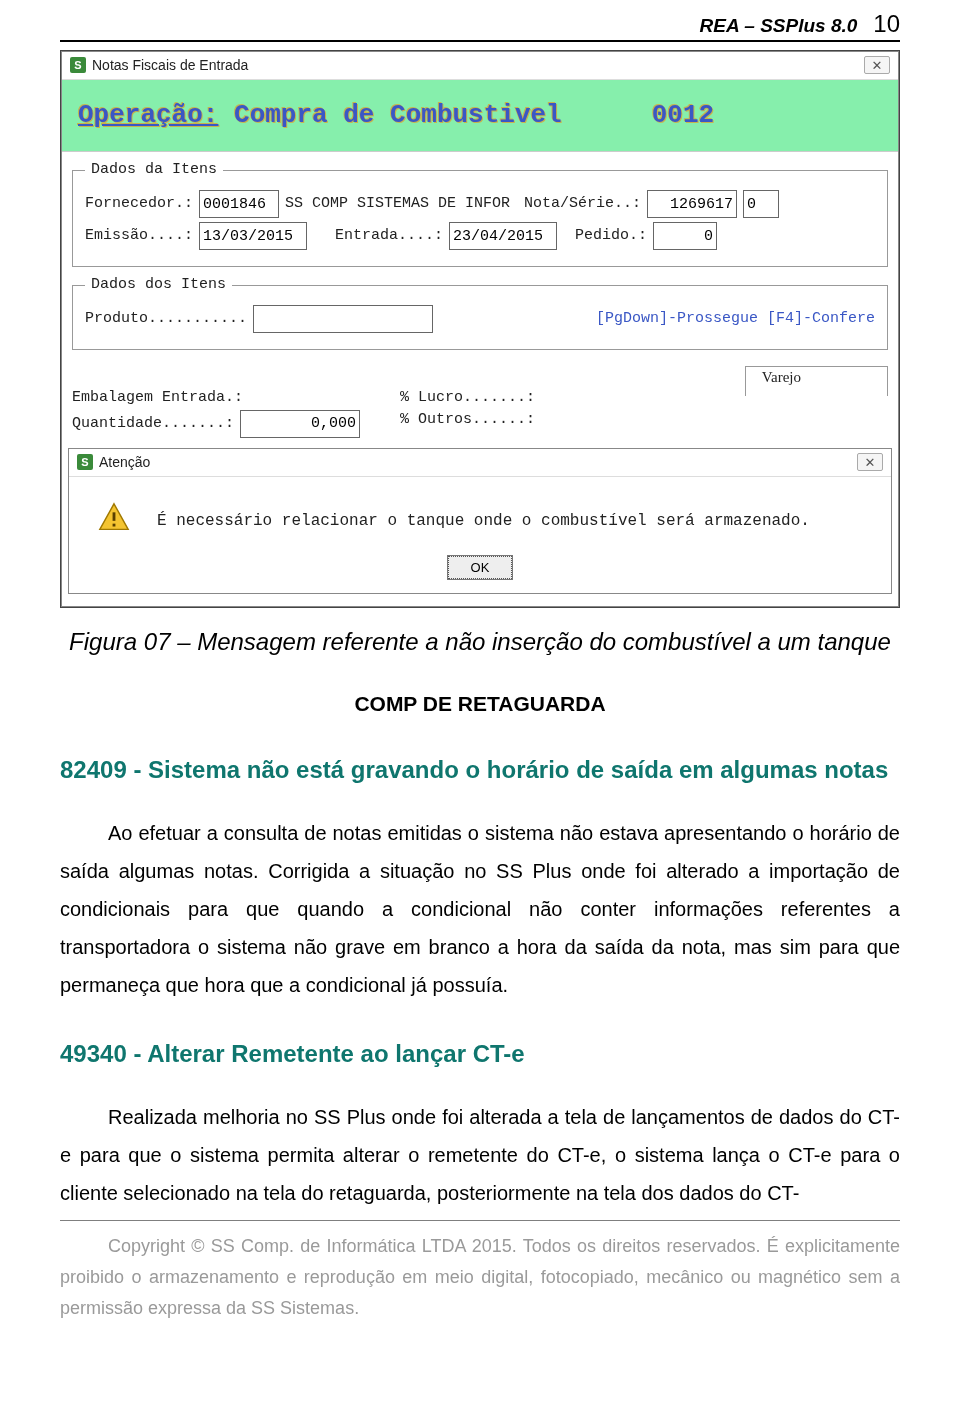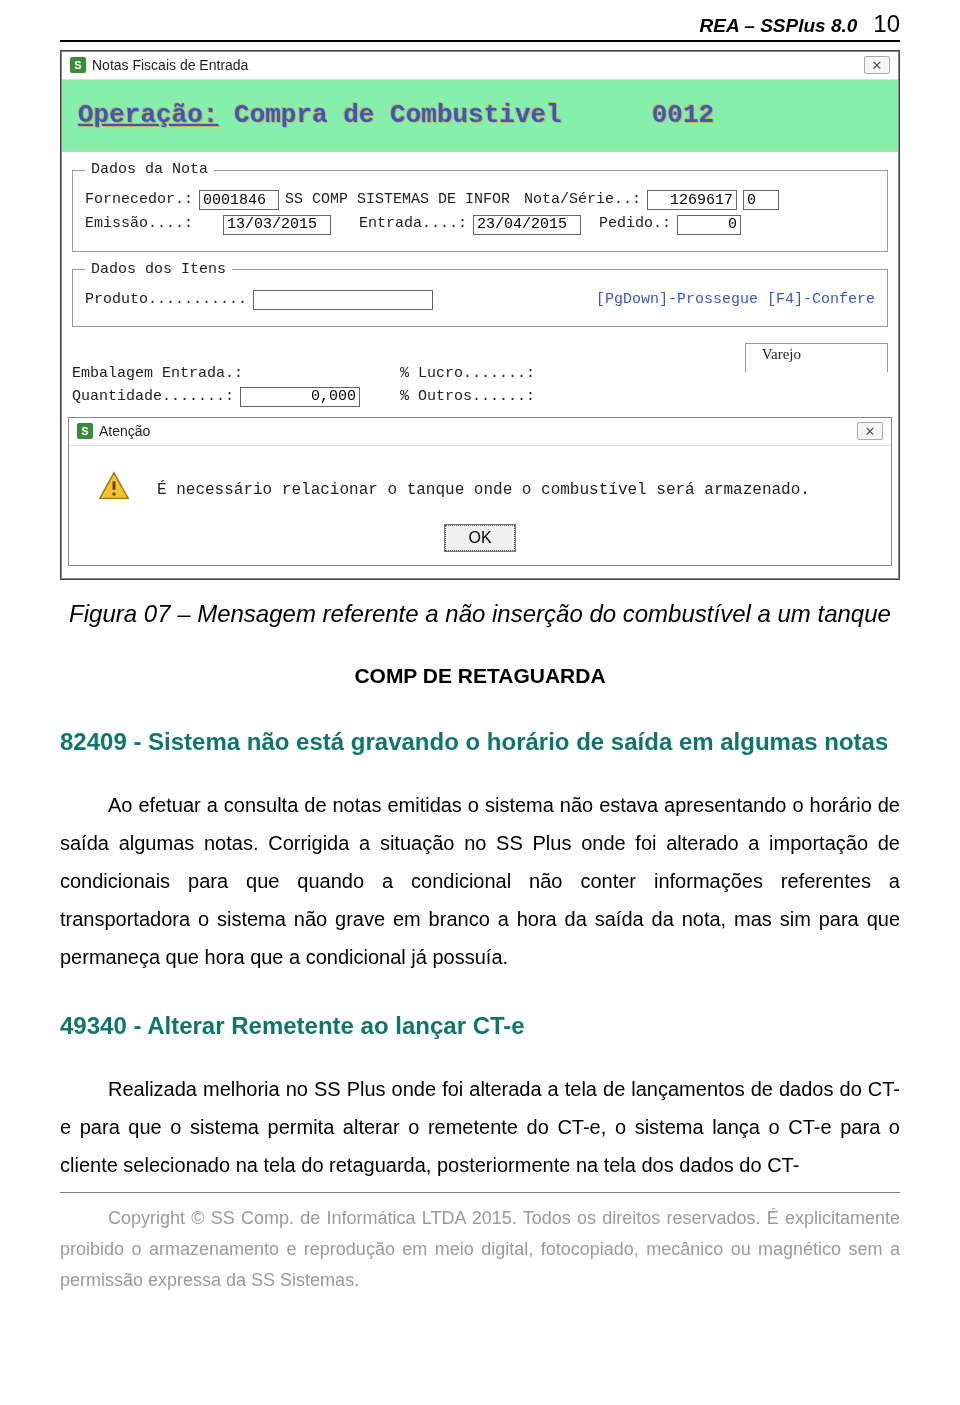--- a/index.html
+++ b/index.html
@@ -15,36 +15,36 @@
   .titlebar { display: flex; align-items: center; gap: 6px; padding: 4px 8px; background: #fff; border-bottom: 1px solid #ddd; font-family: "Segoe UI", Arial, sans-serif; font-size: 14px; }
   .sslogo { width: 16px; height: 16px; background: #3a8a3a; border-radius: 2px; display: inline-flex; align-items: center; justify-content: center; color: #fff; font-size: 11px; font-weight: bold; }
   .title-spacer { flex: 1; }
   .chrome-btn { width: 26px; height: 18px; border: 1px solid #aaa; border-radius: 2px; display: flex; align-items: center; justify-content: center; font-size: 13px; font-family: Arial, sans-serif; color: #555; background: #f5f5f5; }
   .banner { background: #86efac; padding: 18px 16px; font-family: "Courier New", monospace; font-size: 26px; font-weight: bold; color: #3a57c5; text-shadow: 1px 1px 0 #c7b34c, -1px -1px 0 #c7b34c; display: flex; gap: 90px; border-bottom: 1px solid #ccc; }
   .banner .underline { text-decoration: underline; }
   fieldset.ss { border: 1px solid #999; margin: 8px 10px; padding: 10px 12px 12px 12px; font-family: "Courier New", monospace; font-size: 15px; }
   fieldset.ss > legend { padding: 0 6px; color: #222; font-size: 15px; }
   .row { display: flex; align-items: center; flex-wrap: wrap; gap: 6px; margin-bottom: 4px; }
   .row span.lab { white-space: pre; }
-  input.fld { font-family: "Courier New", monospace; font-size: 15px; border: 1px solid #666; background: #fff; padding: 0 3px; height: 20px; }
+  input.fld { font-family: "Courier New", monospace; font-size: 15px; border: 1px solid #666; background: #fff; padding: 0 3px; height: 28px; }
   .itens-hints { margin-left: auto; color: #3a57c5; }
   .varejo-legend { display: flex; justify-content: flex-end; margin: 8px 10px 0 10px; font-family: Liberation Serif, serif; font-size: 15px; }
   .varejo-box { border-top: 1px solid #999; border-left: 1px solid #999; border-right: 1px solid #999; padding: 0 80px 0 10px; position: relative; top: 8px; }
   .varejo-box::before { content: ""; display: block; height: 8px; }
   .varejo-label { position: relative; top: -8px; background: #fff; padding: 0 6px; }
   .blank-fields { margin: 0 10px 10px 10px; display: flex; gap: 40px; font-family: "Courier New", monospace; font-size: 15px; }
   .col { display: flex; flex-direction: column; gap: 2px; }
   .col .line { display: flex; align-items: center; gap: 6px; white-space: pre; }
 
   
   .dialog { border: 1px solid #888; margin: 0 6px 12px 6px; background: #fff; }
   .dlg-body { display: flex; align-items: center; gap: 26px; padding: 24px 28px 10px 28px; font-family: "Courier New", monospace; font-size: 16px; }
   .warn-icon svg { width: 34px; height: 34px; }
   .dlg-btnrow { display: flex; justify-content: center; padding: 4px 0 14px 0; }
-  button.ok { font-family: Arial, sans-serif; font-size: 16px; padding: 3px 22px; border: 1px dotted #555; outline: 1px solid #777; background: #eee; }
+  button.ok { font-family: Arial, sans-serif; font-size: 13px; padding: 3px 22px; border: 1px dotted #555; outline: 1px solid #777; background: #eee; }
 
   
   .caption { font-style: italic; text-align: center; font-size: 24px; margin: 20px 0 36px 0; }
   h2.section { font-family: Arial, sans-serif; font-size: 21px; font-weight: bold; text-align: center; margin: 10px 0 40px 0; }
   h3.green { color: #0f766e; font-family: Arial, sans-serif; font-size: 24px; font-weight: bold; margin: 10px 0 30px 0; }
   p.body { text-align: justify; font-size: 20px; line-height: 1.9; margin-bottom: 36px; text-indent: 48px; }
 
   .footer-rule { border: none; border-top: 1px solid #7f7f7f; margin-top: 8px; }
   .footer { color: #9a9a9a; font-size: 18px; line-height: 1.7; text-align: justify; margin-top: 10px; }
   .footer-first { text-indent: 48px; }
@@ -70,32 +70,32 @@
 
       <div class="banner">
         <span>
           <span><span class="underline">Operação:</span></span>
           <span>Compra de Combustivel</span>
         </span>
         <span>0012</span>
       </div>
 
       <fieldset class="ss">
-        <legend>Dados da Nota</legend>
+        <legend>Dados da Itens</legend>
         <div class="row">
           <span class="lab">Fornecedor.:</span>
           <input class="fld" style="width: 80px;" value="0001846">
           <span>SS COMP SISTEMAS DE INFOR</span>
           <span class="lab" style="margin-left:8px">Nota/Série..:</span>
           <input class="fld" style="width: 90px; text-align: right;" value="1269617">
           <input class="fld" style="width: 36px;" value="0">
         </div>
         <div class="row">
           <span class="lab">Emissão....:</span>
-          <input class="fld" style="width: 108px; margin-left: 24px;" value="13/03/2015">
+          <input class="fld" style="width: 108px;" value="13/03/2015">
           <span class="lab" style="margin-left:22px">Entrada....:</span>
           <input class="fld" style="width: 108px;" value="23/04/2015">
           <span class="lab" style="margin-left:12px">Pedido.:</span>
           <input class="fld" style="width: 64px; text-align: right;" value="0">
         </div>
       </fieldset>
 
       <fieldset class="ss">
         <legend>Dados dos Itens</legend>
         <div class="row">

